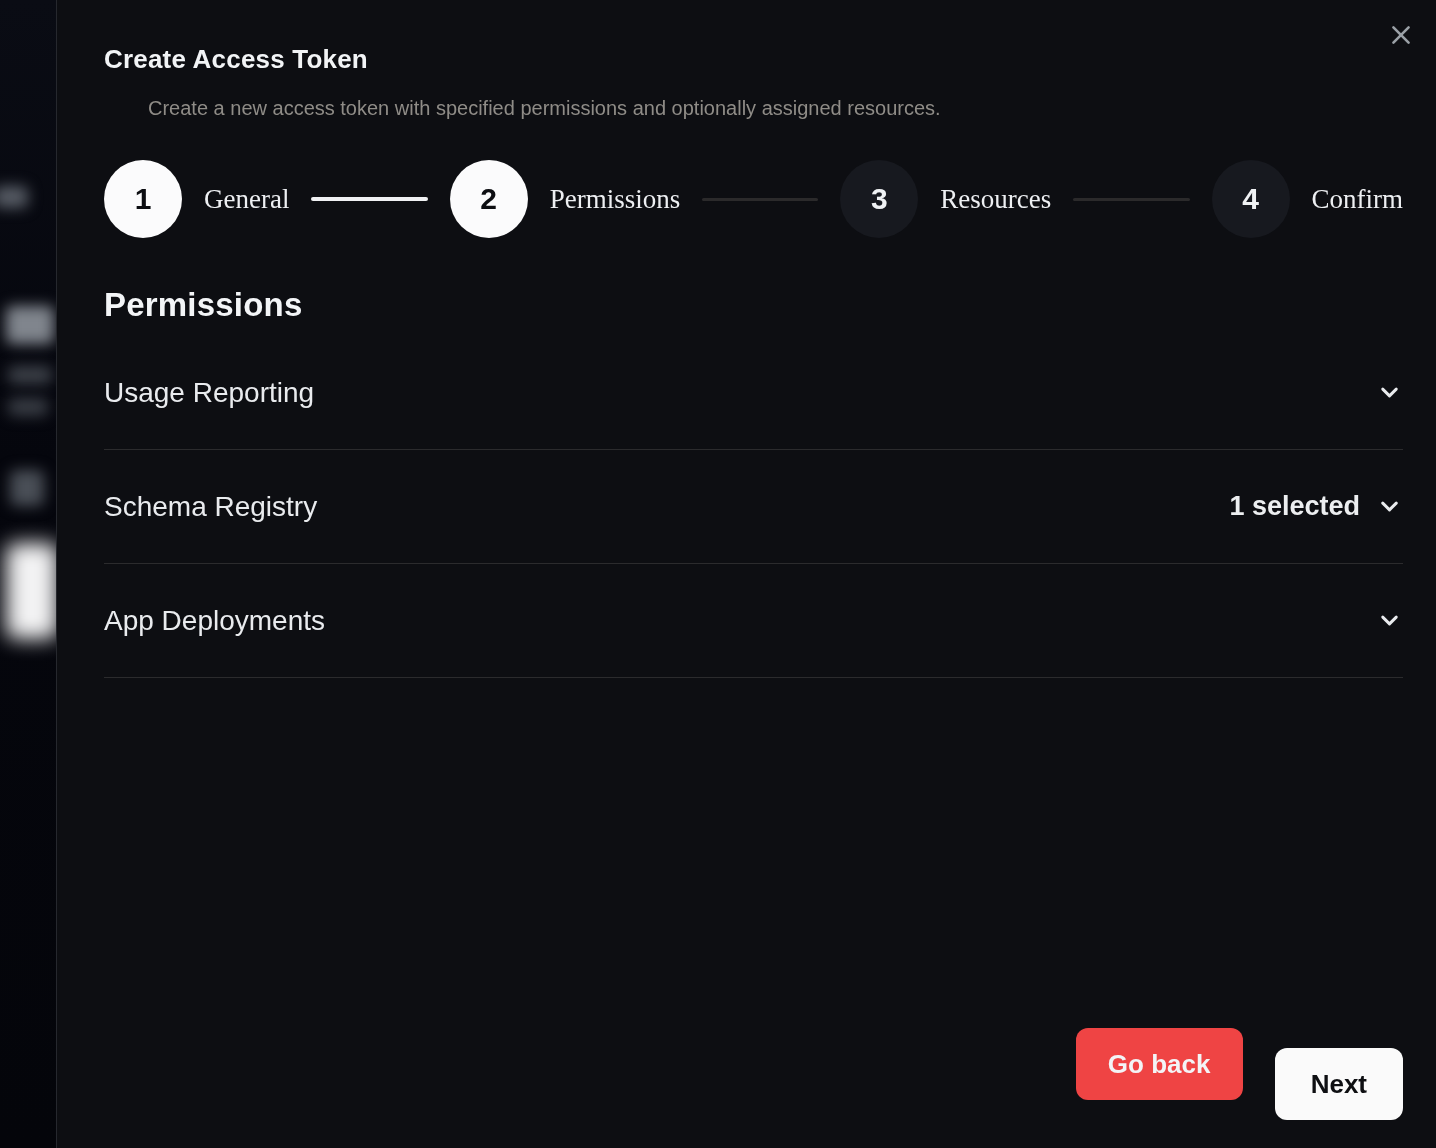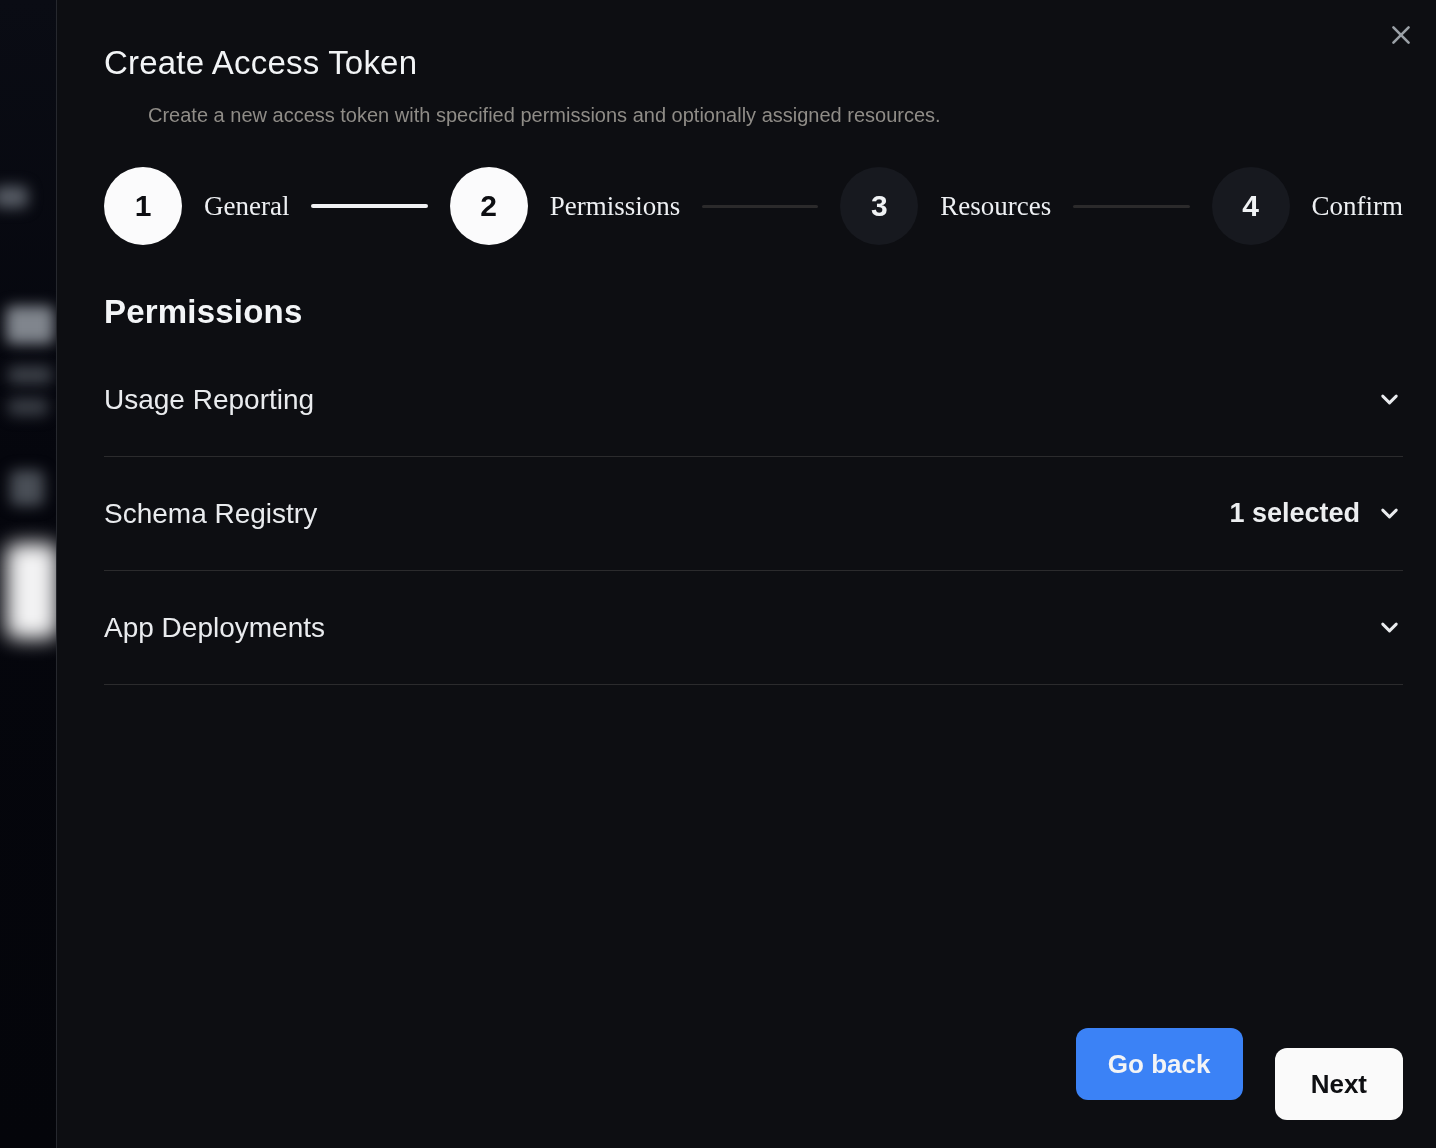--- a/index.html
+++ b/index.html
@@ -35,21 +35,21 @@
 
   .close-btn {
     position: absolute; top: 20px; right: 20px;
     width: 30px; height: 30px;
     display: flex; align-items: center; justify-content: center;
     background: transparent; border: none; cursor: pointer;
   }
 
   .modal-title {
     margin-top: 44px;
-    font-size: 33px; font-weight: 400; letter-spacing: 0.2px;
+    font-size: 26px; font-weight: 700; letter-spacing: 0.2px;
     color: #f2f4f6;
   }
   .modal-subtitle {
     margin-top: 22px;
     font-size: 20px; font-weight: 400;
     color: #8f8c87;
     margin-left: 44px;
   }
 
   
@@ -104,21 +104,21 @@
     position: absolute; right: 33px; bottom: 28px;
     display: flex; gap: 32px;
   }
   .btn {
     height: 72px; border: none; border-radius: 12px;
     font-family: "Liberation Sans", sans-serif;
     font-size: 26px; font-weight: 700;
     display: flex; align-items: center; justify-content: center;
     cursor: pointer;
   }
-  .btn-secondary { background: #3b82f6; color: #f3f4f6; padding: 0 32px; min-width: 167px; }
+  .btn-secondary { background: #ef4444; color: #f3f4f6; padding: 0 32px; min-width: 167px; }
   .btn-primary   { background: #fafafa; color: #0e0f12; padding: 0 36px; min-width: 122px; margin-top: 20px; }
 </style>
 </head>
 <body>
 
 <div class="backdrop-strip">
   <div class="blur-shape bs-1"></div>
   <div class="blur-shape bs-2"></div>
   <div class="blur-shape bs-3"></div>
   <div class="blur-shape bs-4"></div>

